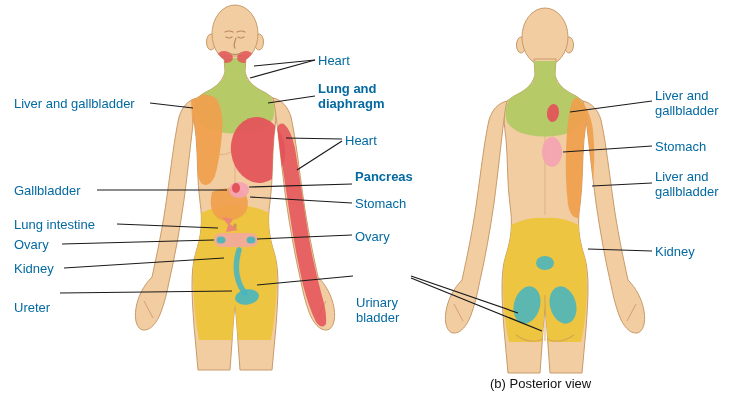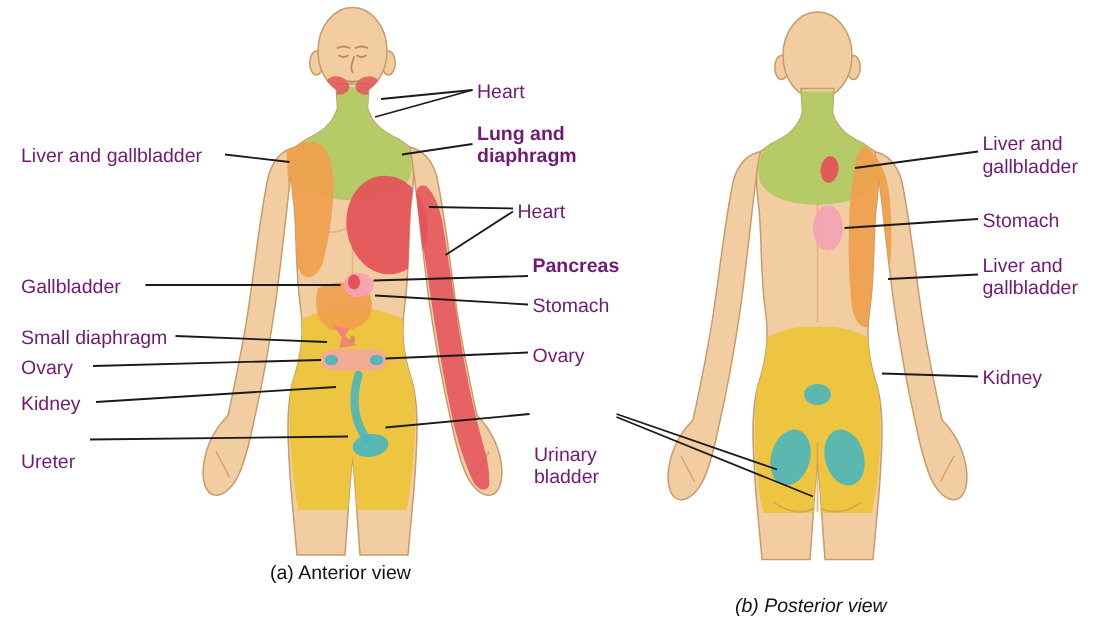--- a/index.html
+++ b/index.html
@@ -1,19 +1,19 @@
 <!DOCTYPE html>
 <html><head>
 <meta charset="utf-8">
 <style>
   html,body{margin:0;padding:0;background:#fff;}
   .stage{position:relative;width:741px;height:413px;background:#ffffff;overflow:hidden;
          font-family:"Liberation Sans",sans-serif;color:#111;}
   .stage svg{position:absolute;left:0;top:0;}
-  .lbl{position:absolute;font-size:13px;line-height:15px;color:#701a75;}
+  .lbl{position:absolute;font-size:13px;line-height:15px;color:#0369a1;}
   .caption{position:absolute;font-size:13px;color:#111;}
 </style>
 </head>
 <body>
 
 <div class="stage">
 
 <svg width="741" height="413" viewBox="0 0 741 413">
   <defs>
     <ellipse id="headShape" cx="235" cy="34" rx="23" ry="29"></ellipse>
@@ -121,34 +121,33 @@
     <line x1="411" y1="278" x2="542" y2="331"></line>
     <line x1="652" y1="101" x2="570" y2="112"></line>
     <line x1="652" y1="146" x2="563" y2="152"></line>
     <line x1="652" y1="183" x2="592" y2="186"></line>
     <line x1="652" y1="251" x2="588" y2="249"></line>
   </g>
 </svg>
 
 <div class="lbl" style="left:14px;top:96px;">Liver and gallbladder</div>
 <div class="lbl" style="left:14px;top:183px;text-align:right;">Gallbladder</div>
-<div class="lbl" style="left:14px;top:217px;">Small diaphragm</div>
+<div class="lbl" style="left:14px;top:217px;">Lung intestine</div>
 <div class="lbl" style="left:14px;top:237px;">Ovary</div>
 <div class="lbl" style="left:14px;top:261px;">Kidney</div>
 <div class="lbl" style="left:14px;top:300px;">Ureter</div>
 
 <div class="lbl" style="left:318px;top:53px;">Heart</div>
 <div class="lbl" style="left:318px;top:81px;width:80px;font-weight:bold;">Lung and diaphragm</div>
 <div class="lbl" style="left:345px;top:133px;">Heart</div>
 <div class="lbl" style="left:355px;top:169px;font-weight:bold;">Pancreas</div>
 <div class="lbl" style="left:355px;top:196px;">Stomach</div>
 <div class="lbl" style="left:355px;top:229px;">Ovary</div>
 <div class="lbl" style="left:356px;top:259px;width:54px;margin-top:36px;">Urinary bladder</div>
 
 <div class="lbl" style="left:655px;top:88px;width:78px;">Liver and gallbladder</div>
 <div class="lbl" style="left:655px;top:139px;">Stomach</div>
 <div class="lbl" style="left:655px;top:169px;width:78px;">Liver and gallbladder</div>
 <div class="lbl" style="left:655px;top:244px;">Kidney</div>
 
-<div class="caption" style="left:180px;top:374px;">(a) Anterior view</div>
-<div class="caption" style="left:490px;top:396px;font-style:italic;">(b) Posterior view</div>
+<div class="caption" style="left:490px;top:376px;">(b) Posterior view</div>
 
 </div>
 
 </body></html>

